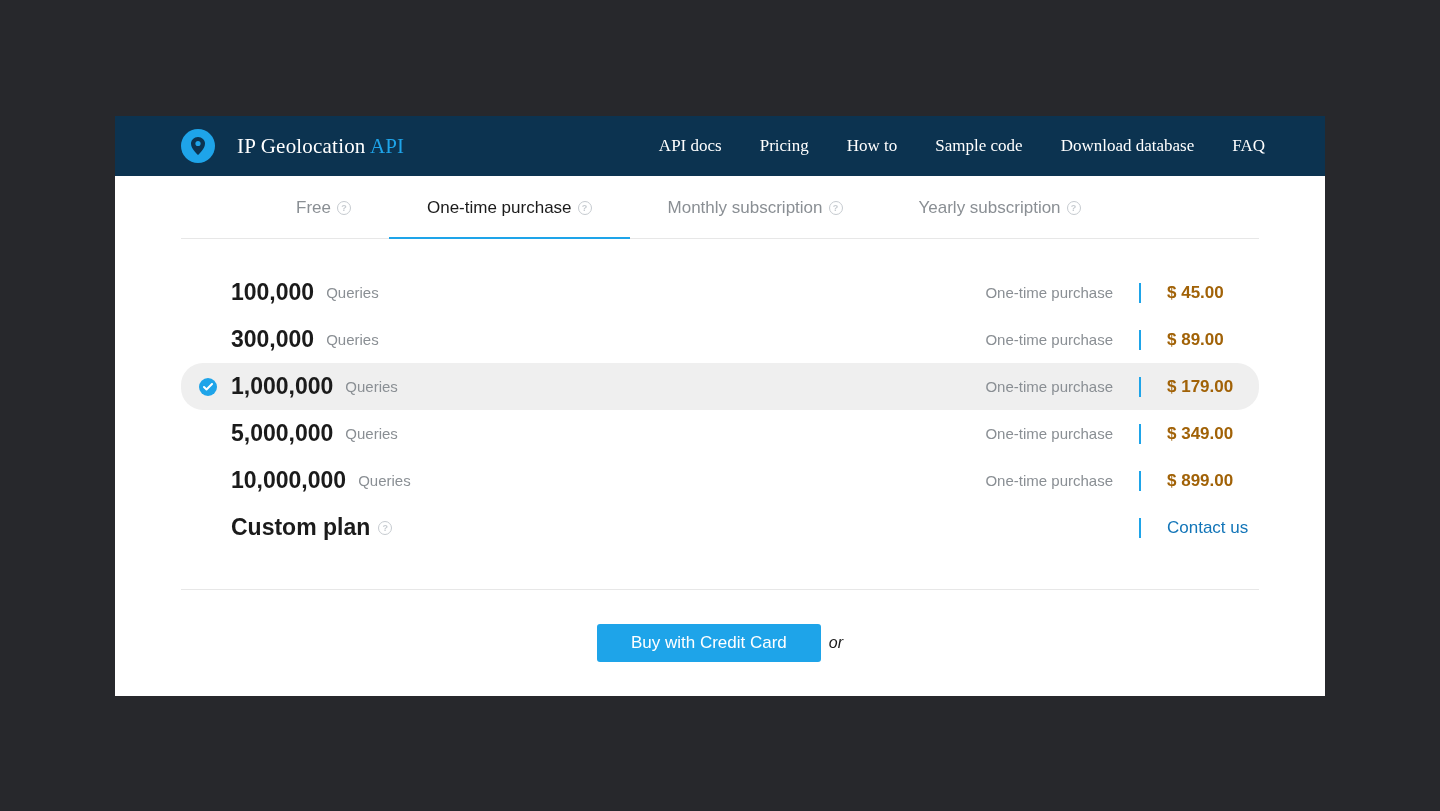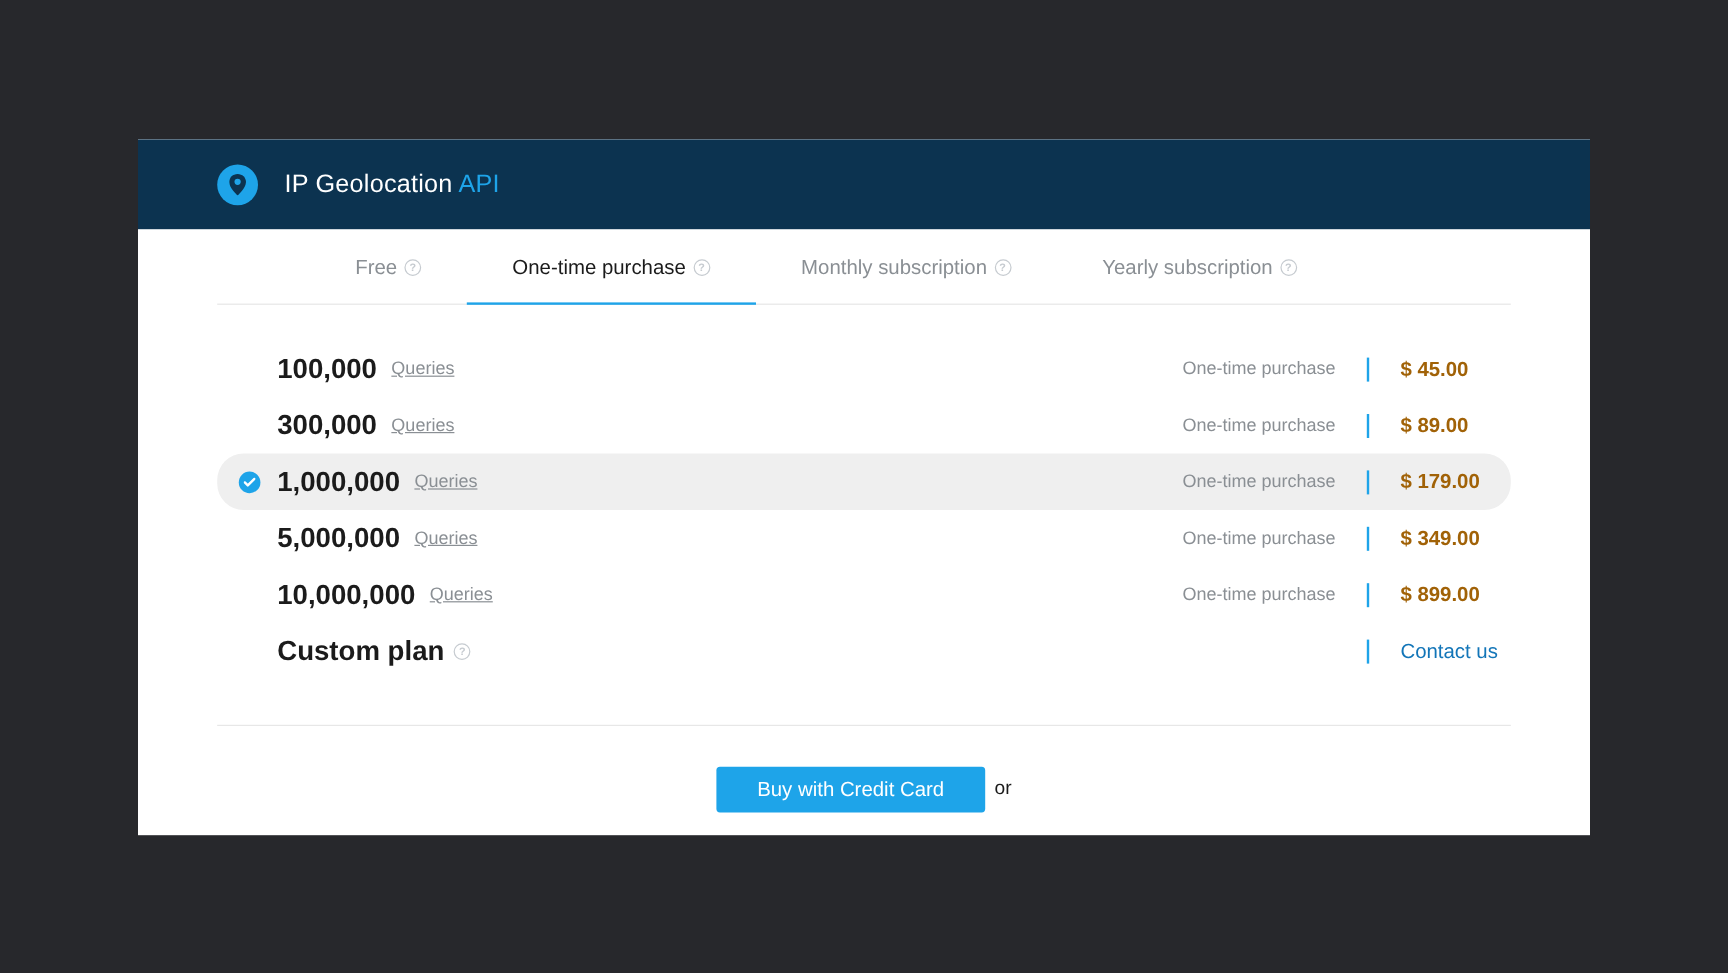--- a/index.html
+++ b/index.html
@@ -15,25 +15,26 @@
     width: 1210px;
     background: #fff;
     margin-top: 116px;
     min-height: 580px;
     overflow: hidden;
   }
 
   
   .header {
     background: #0c3350;
-    height: 75px;
+    height: 60px;
     display: flex;
     align-items: center;
     padding: 0 60px 0 66px;
     color: #fff;
+    font-family: Liberation Serif, serif;
   }
   .logo-wrap {
     display: flex;
     align-items: center;
     gap: 22px;
     flex-shrink: 0;
   }
   .logo-icon {
     width: 34px; height: 34px;
     border-radius: 50%;
@@ -137,21 +138,20 @@
     font-size: 23px;
     font-weight: 600;
     color: #1b1b1b;
     min-width: 82px;
     text-align: right;
   }
   .qlabel {
     font-size: 15px;
     color: #8a8f94;
     margin-left: 12px;
-    text-decoration: underline;
   }
   .spacer { flex: 1; }
   .rtype {
     font-size: 15px;
     color: #8a8f94;
   }
   .divider {
     width: 2px;
     height: 20px;
     background: #1ea4e9;
@@ -192,40 +192,49 @@
     font-size: 17px;
     padding: 0 34px;
     height: 38px;
     border-radius: 3px;
     cursor: pointer;
     min-width: 210px;
   }
   .or {
     font-size: 16px;
     color: #1b1b1b;
+    font-style: italic;
   }
 </style>
 </head>
 <body>
 
 <div class="page">
 
   <header class="header">
     <div class="logo-wrap">
       <span class="logo-icon">
         <svg width="14" height="18" viewBox="0 0 14 18" fill="none">
           <path d="M7 0C3.1 0 0 3 0 6.7 0 11.7 7 18 7 18s7-6.3 7-11.3C14 3 10.9 0 7 0z" fill="#0c3350"></path>
           <circle cx="7" cy="6.5" r="2.6" fill="#1ea4e9"></circle>
         </svg>
       </span>
       <span class="logo-title">
         <span>IP Geolocation</span>
         <span class="accent">API</span>
       </span>
     </div>
+    <nav class="nav">
+      <a>API docs</a>
+      <a>Pricing</a>
+      <a>How to</a>
+      <a>Sample code</a>
+      <a>Download database</a>
+      <a>FAQ</a>
+    </nav>
   </header>
 
   <div class="tabs-wrap">
     <div class="tabs">
       <div class="tab first">
         <span>Free</span>
         <span class="help-icon">?</span>
       </div>
       <div class="tab active">
         <span>One-time purchase</span>

